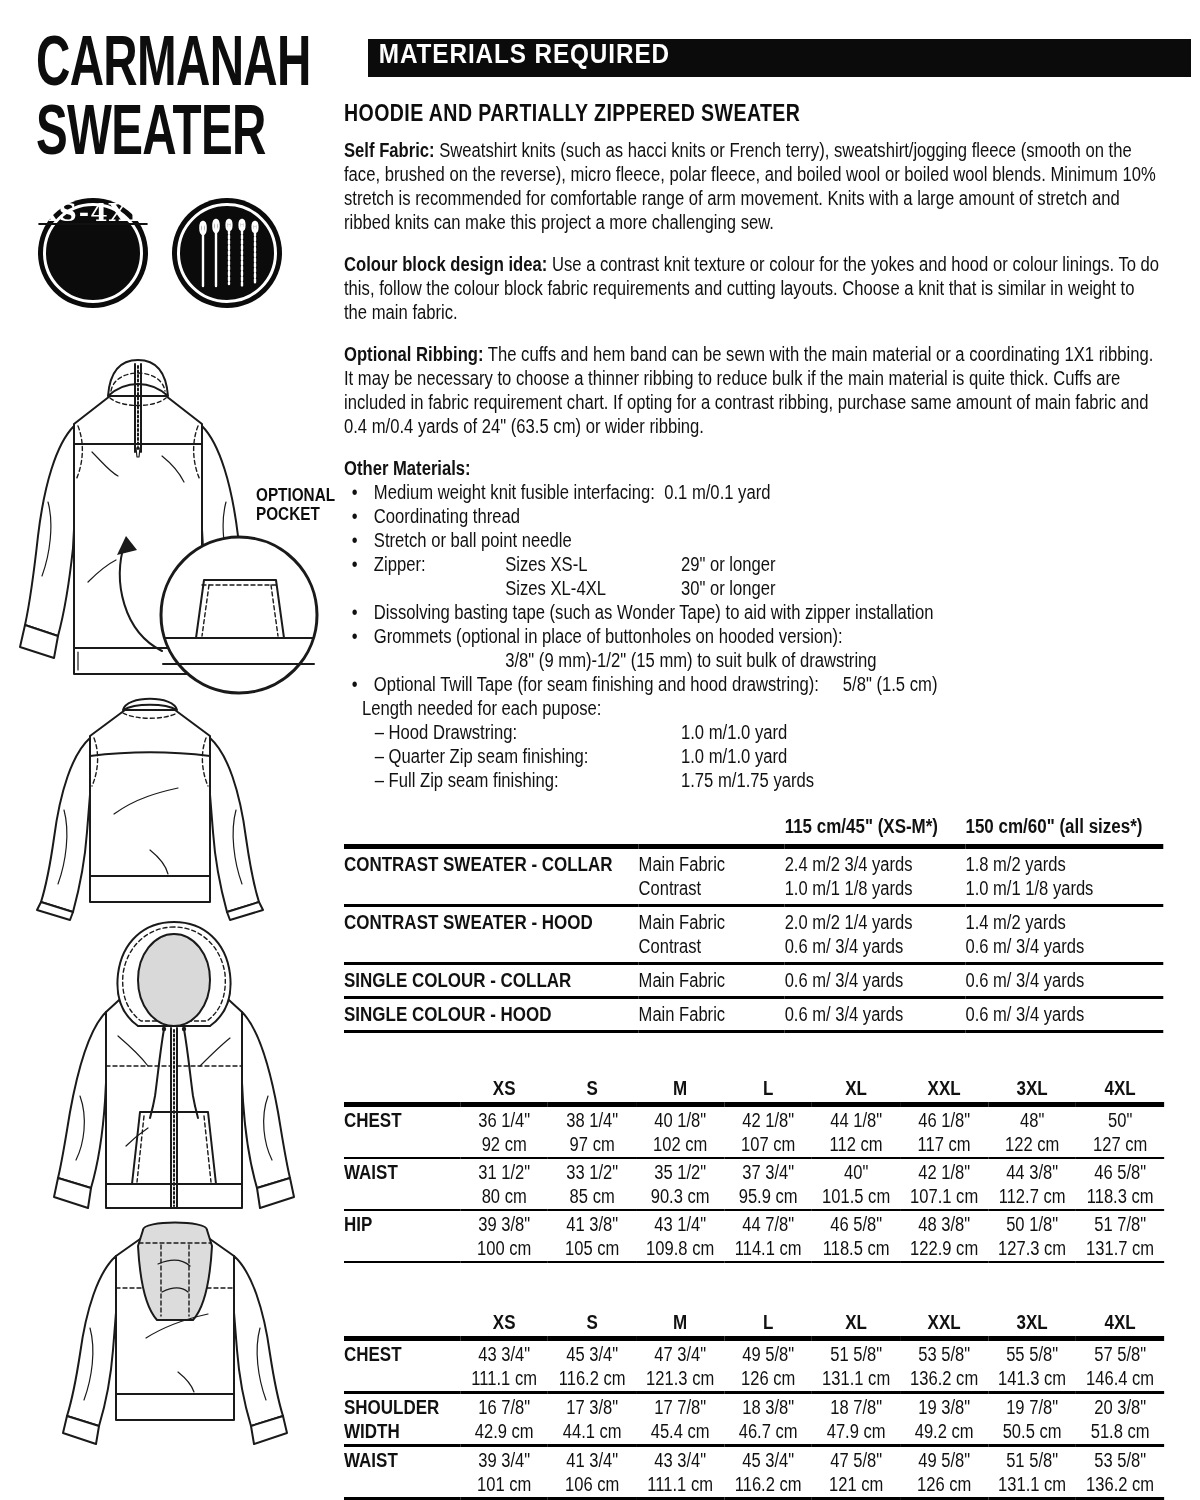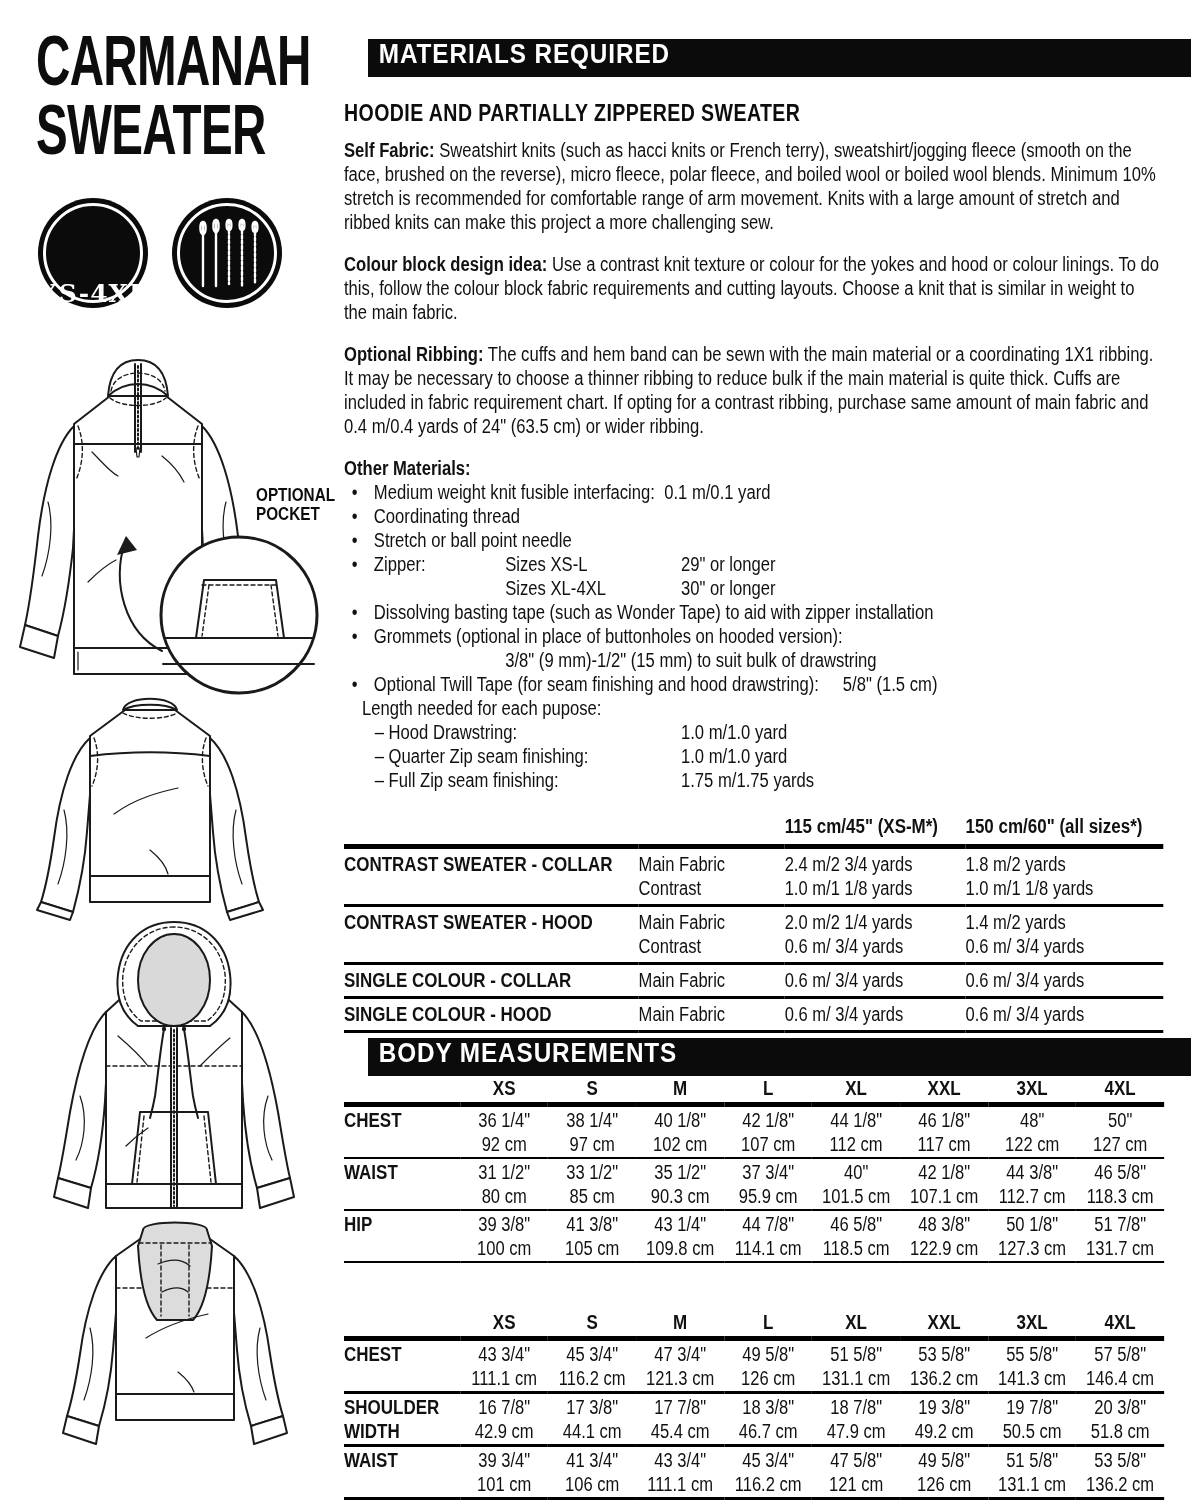--- a/index.html
+++ b/index.html
@@ -11,21 +11,21 @@
   }
   
   .brand-title {
     position:absolute; left:36px; top:26px;
     font-weight:bold; font-size:71px; line-height:69px; letter-spacing:-1px;
     color:#0d0d0d; white-space:nowrap;
     transform:scaleX(0.67); transform-origin:0 0;
   }
   .badge {
     position:absolute; top:198px; width:110px; height:110px; border-radius:50%;
-    background:#0b0b0b; display:flex; align-items:flex-end; justify-content:center;
+    background:#0b0b0b; display:flex; align-items:flex-start; justify-content:center;text-decoration:underline;
   }
   .badge .ring {
     position:absolute; left:5px; top:5px; right:5px; bottom:5px;
     border:3px solid #fff; border-radius:50%;
   }
   #badge-sizes { left:38px; }
   #badge-needles { left:172px; }
   .badge-text {
     position:relative; color:#fff; font-family:"DejaVu Serif", serif;
     font-weight:bold; font-size:25px; letter-spacing:1px;
@@ -325,23 +325,20 @@
         <tr>
           <td class="lbl">SINGLE COLOUR - HOOD</td>
           <td>Main Fabric</td>
           <td>0.6 m/ 3/4 yards</td>
           <td>0.6 m/ 3/4 yards</td>
         </tr>
       </tbody>
     </table>
   </div>
 
-  <div class="bar" style="top:1038px">
-    <span class="bar-text">BODY MEASUREMENTS</span>
-  </div>
   <div class="tbl-wrap" id="body-table-wrap">
     <table class="meas-table">
       <colgroup>
           <col style="width:136px">
           <col span="8" style="width:103px">
         </colgroup>
       <thead>
         <tr>
           <th class="lbl"></th>
           <th>XS</th>

